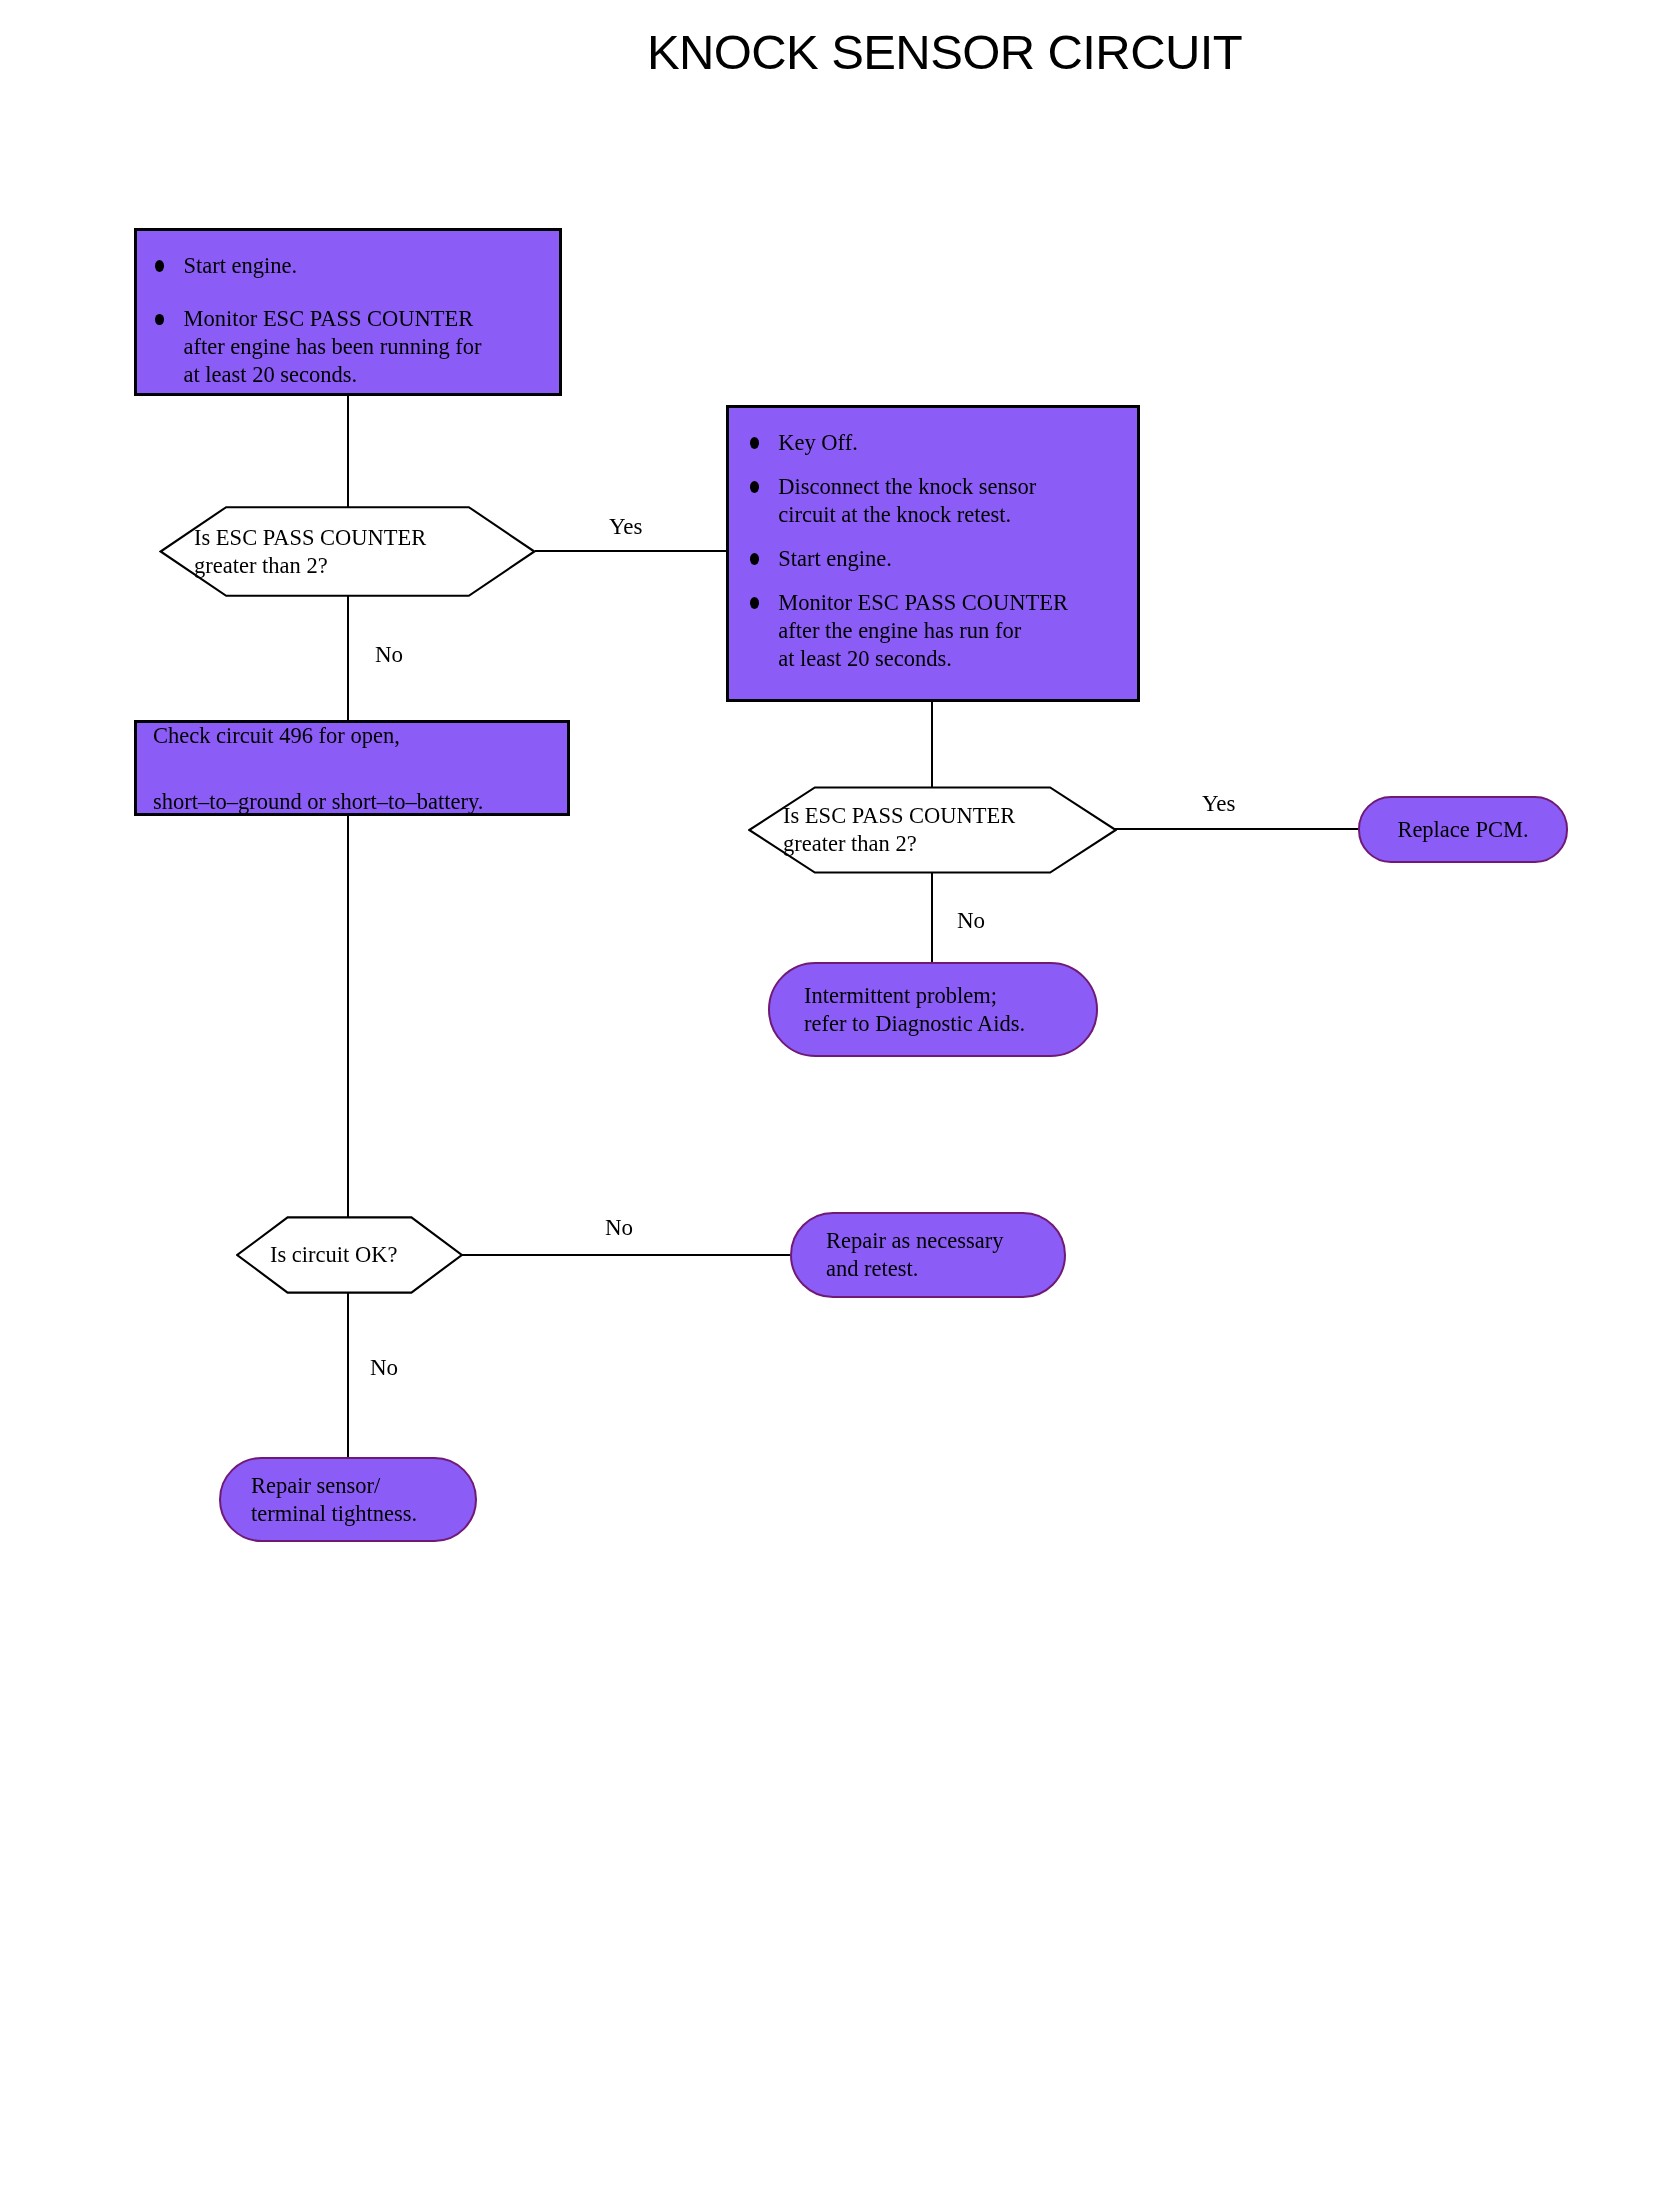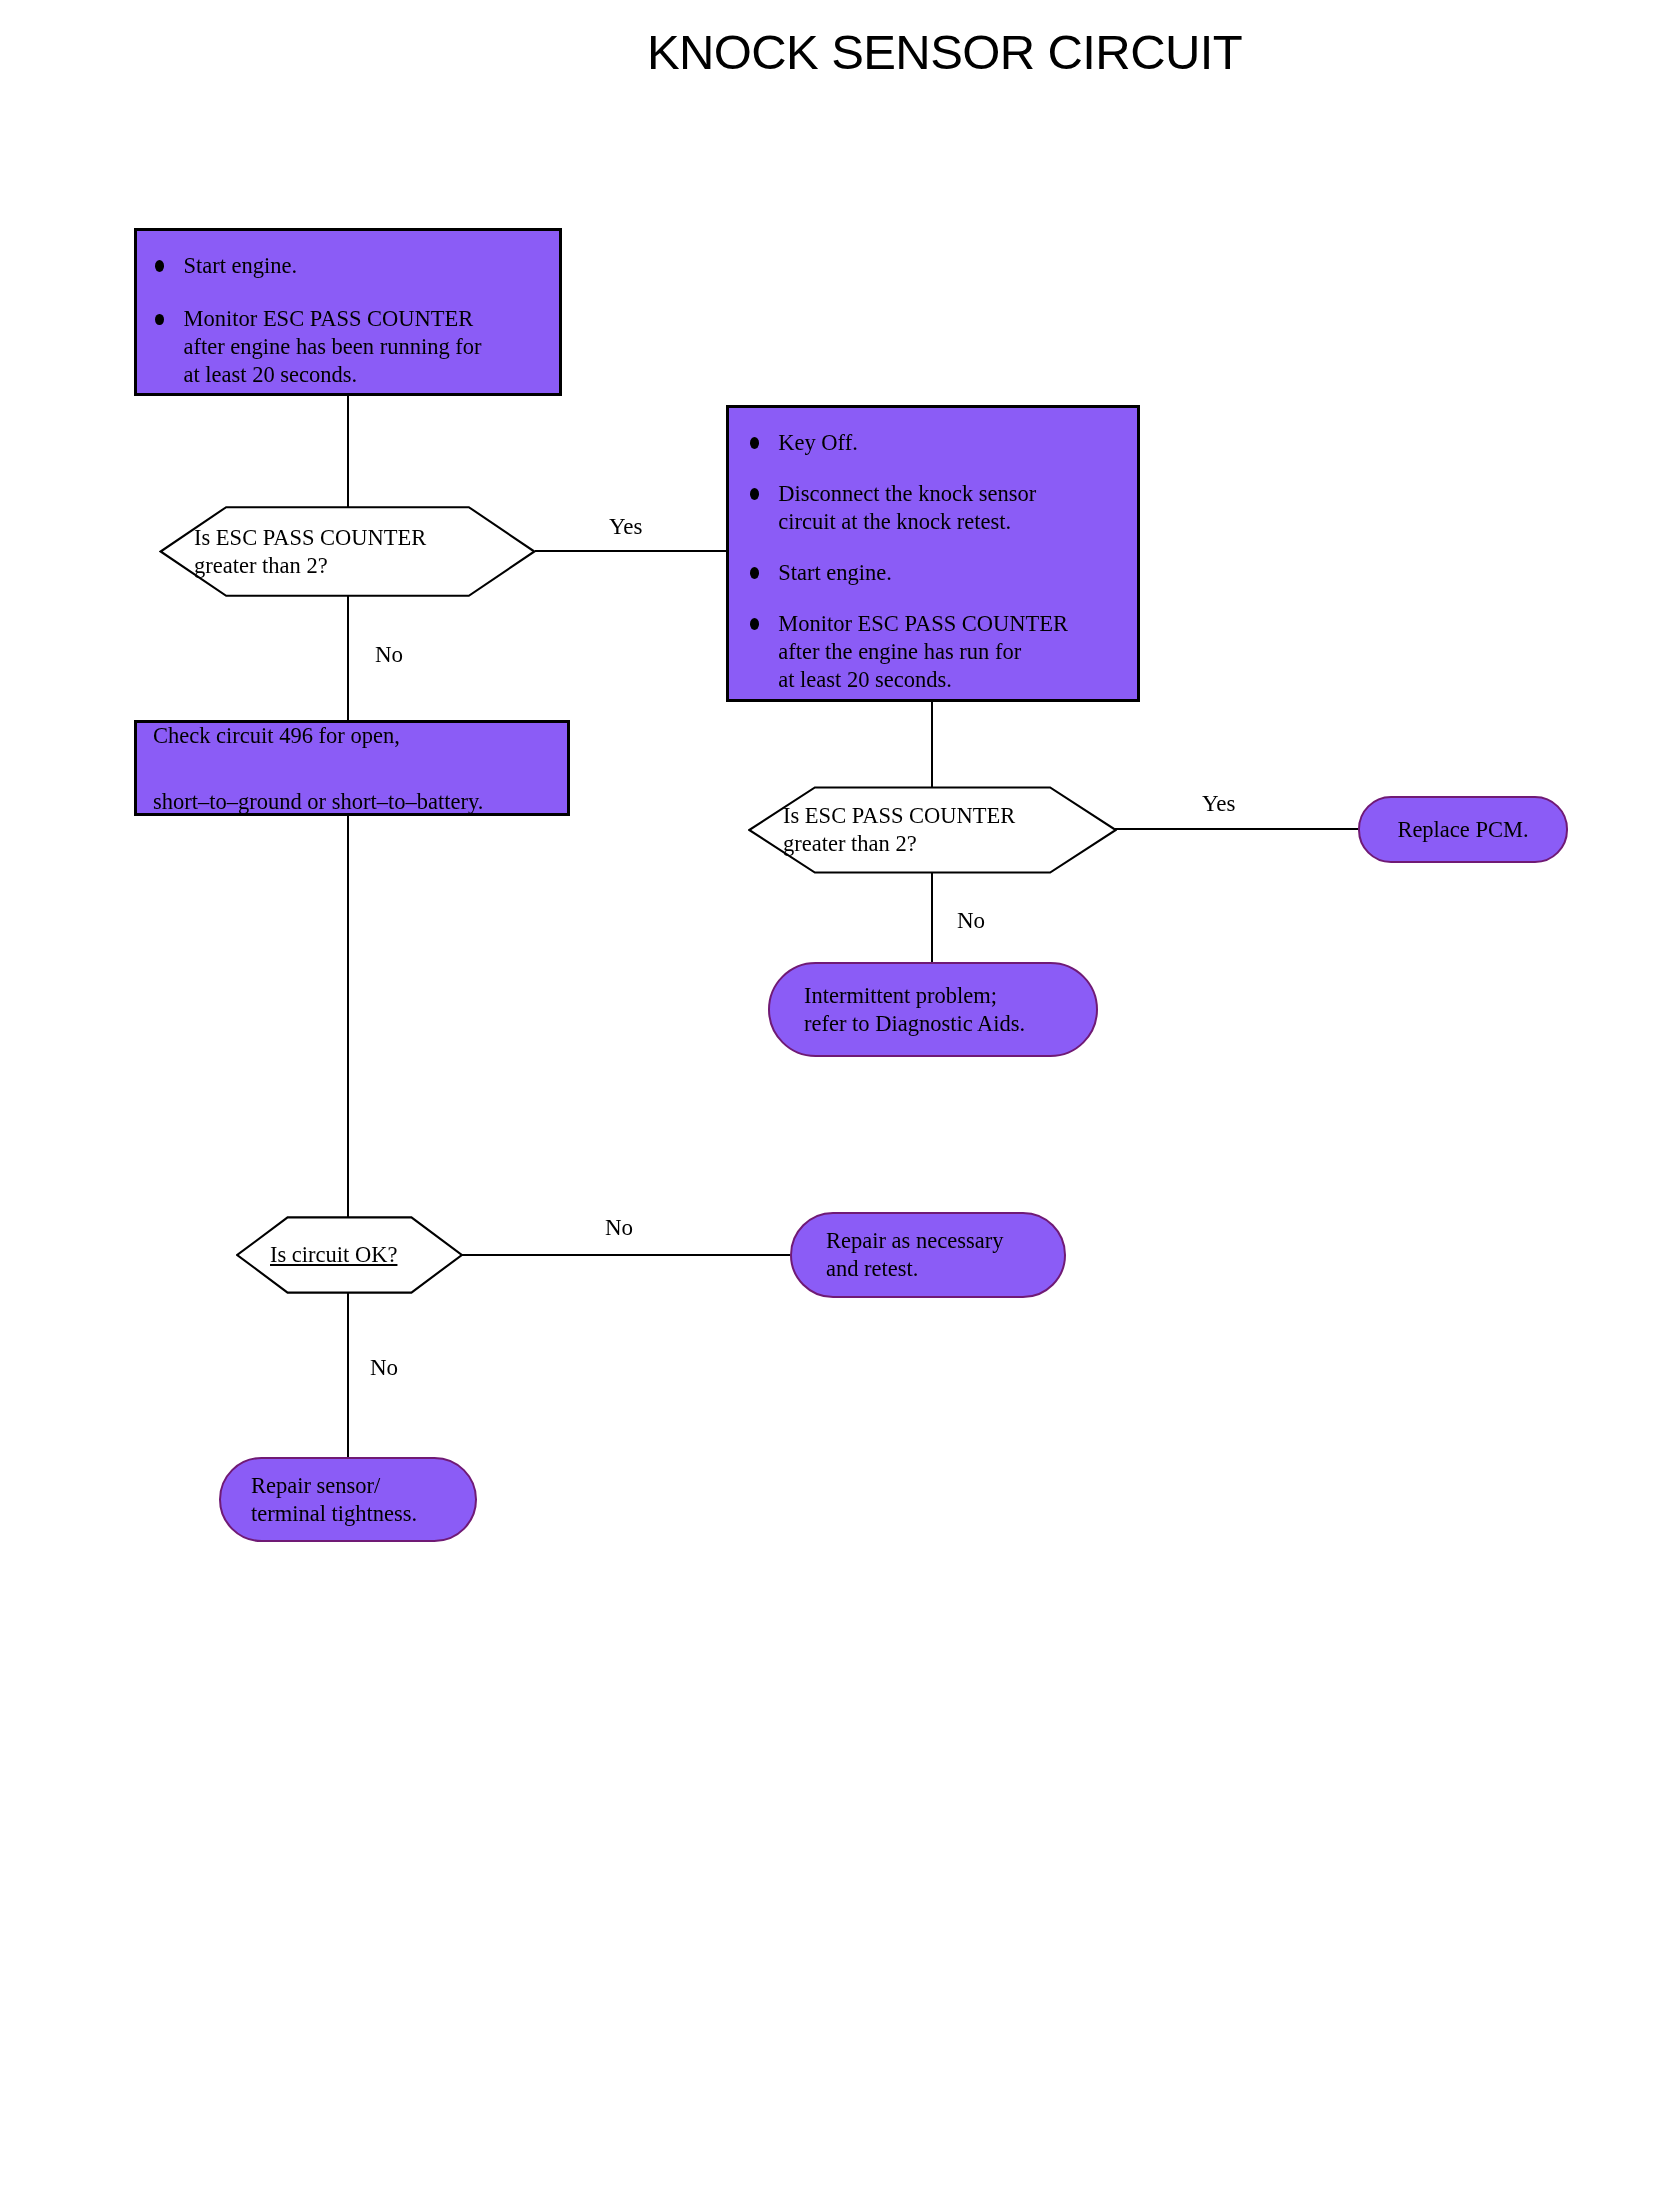--- a/index.html
+++ b/index.html
@@ -139,21 +139,21 @@
     </div>
   </div>
 
   <div class="hline" style="left:535px; top:550px; width:192px;"></div>
   <div class="edge-label" style="left:609px; top:513px;">Yes</div>
 
   <div class="vline" style="left:347px; top:596px; height:126px;"></div>
   <div class="edge-label" style="left:375px; top:641px;">No</div>
 
   <div class="node process" style="left:726px; top:405px; width:414px; height:297px;">
-    <div class="bullets nodetext" style="padding:20.7px 8.5px 0 20.7px; gap:23px;">
+    <div class="bullets nodetext" style="padding:20.7px 8.5px 0 20.7px; gap:16px;">
       <div class="bullet-item">
         <span class="bullet"></span>
         <div>
           <div>Key Off.</div>
         </div>
       </div>
       <div class="bullet-item">
         <span class="bullet"></span>
         <div>
           <div>Disconnect the knock sensor</div>
@@ -214,21 +214,21 @@
       <div>refer to Diagnostic Aids.</div>
     </div>
   </div>
 
   <div class="vline" style="left:347px; top:815px; height:402px;"></div>
 
   <div class="hexwrap" style="left:236px; top:1216px; width:227px; height:78px;">
     <svg width="227" height="78" viewBox="0 0 374 128">
       <polygon points="85,2 289,2 372,64 289,126 85,126 2,64" fill="#ffffff" stroke="#000000" stroke-width="3.5"></polygon>
     </svg>
-    <div class="hex-text nodetext" style="padding-left:34px;text-decoration:underline;">
+    <div class="hex-text nodetext" style="padding-left:34px;">
       <div>Is circuit OK?</div>
     </div>
   </div>
 
   <div class="hline" style="left:462px; top:1254px; width:328px;"></div>
   <div class="edge-label" style="left:605px; top:1214px;">No</div>
 
   <div class="node stadium" style="left:790px; top:1212px; width:276px; height:86px; border-radius:43px;">
     <div class="stack nodetext" style="padding-left:34px;">
       <div>Repair as necessary</div>

